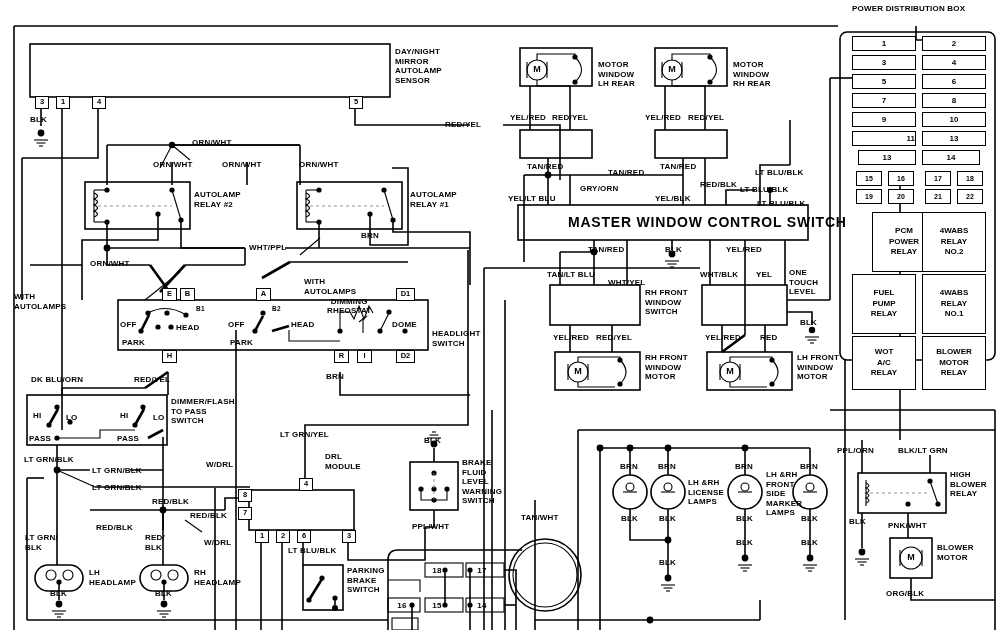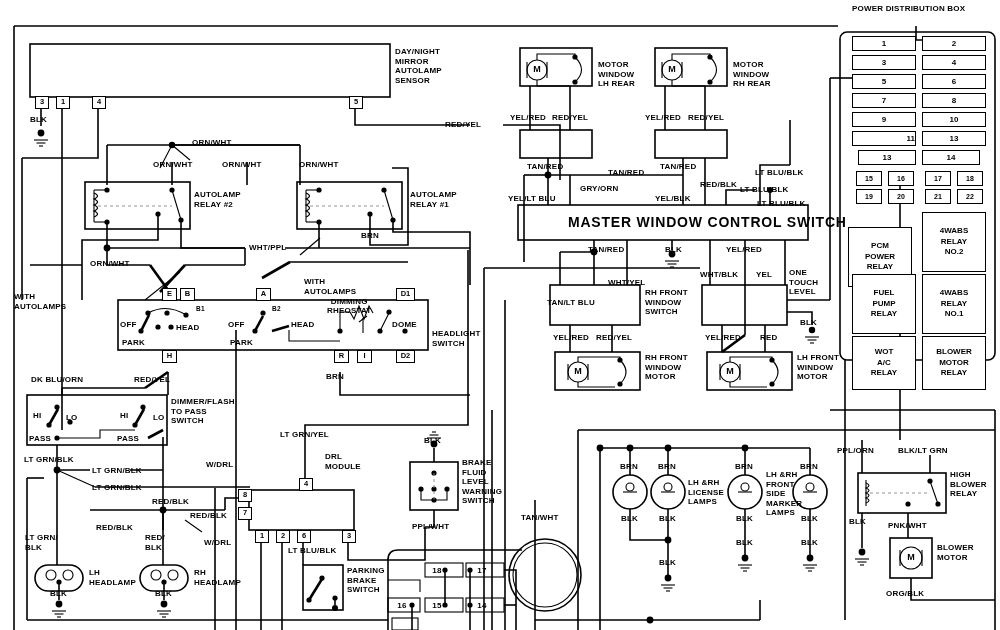--- a/index.html
+++ b/index.html
@@ -596,21 +596,21 @@
 <div class="lbl" style="left:700px;top:180px;">RED/BLK</div>
 <div class="lbl" style="left:755px;top:168px;">LT BLU/BLK</div>
 <div class="lbl" style="left:740px;top:185px;">LT BLU/BLK</div>
 <div class="lbl" style="left:757px;top:199px;">LT BLU/BLK</div>
 
 <div class="lbl" style="left:568px;top:218px;font-size:14px;letter-spacing:0.8px;">MASTER WINDOW CONTROL SWITCH</div>
 
 <div class="lbl" style="left:588px;top:245px;">TAN/RED</div>
 <div class="lbl" style="left:665px;top:245px;">BLK</div>
 <div class="lbl" style="left:726px;top:245px;">YEL/RED</div>
-<div class="lbl" style="left:547px;top:270px;margin-top:28px;">TAN/LT BLU</div>
+<div class="lbl" style="left:547px;top:270px;">TAN/LT BLU</div>
 <div class="lbl" style="left:608px;top:278px;">WHT/YEL</div>
 <div class="lbl" style="left:700px;top:270px;">WHT/BLK</div>
 <div class="lbl" style="left:756px;top:270px;">YEL</div>
 <div class="lbl" style="left:789px;top:268px;white-space:pre-line;">ONE
 TOUCH
 LEVEL</div>
 <div class="lbl" style="left:645px;top:288px;white-space:pre-line;">RH FRONT
 WINDOW
 SWITCH</div>
 <div class="lbl" style="left:800px;top:318px;">BLK</div>
@@ -680,21 +680,21 @@
 
 <div class="fuse" style="left:856px;top:171px;width:24px;height:13px;line-height:13px;font-size:7px;">15</div>
 <div class="fuse" style="left:888px;top:171px;width:24px;height:13px;line-height:13px;font-size:7px;">16</div>
 <div class="fuse" style="left:925px;top:171px;width:24px;height:13px;line-height:13px;font-size:7px;">17</div>
 <div class="fuse" style="left:957px;top:171px;width:24px;height:13px;line-height:13px;font-size:7px;">18</div>
 <div class="fuse" style="left:856px;top:189px;width:24px;height:13px;line-height:13px;font-size:7px;">19</div>
 <div class="fuse" style="left:888px;top:189px;width:24px;height:13px;line-height:13px;font-size:7px;">20</div>
 <div class="fuse" style="left:925px;top:189px;width:24px;height:13px;line-height:13px;font-size:7px;">21</div>
 <div class="fuse" style="left:957px;top:189px;width:24px;height:13px;line-height:13px;font-size:7px;">22</div>
 
-<div class="relaybox" style="left:848px;top:212px;width:62px;height:58px;white-space:pre-line;margin-top:15px;">PCM
+<div class="relaybox" style="left:872px;top:212px;width:62px;height:58px;white-space:pre-line;">PCM
 POWER
 RELAY</div>
 <div class="relaybox" style="left:922px;top:212px;width:62px;height:58px;white-space:pre-line;">4WABS
 RELAY
 NO.2</div>
 <div class="relaybox" style="left:852px;top:274px;width:62px;height:58px;white-space:pre-line;">FUEL
 PUMP
 RELAY</div>
 <div class="relaybox" style="left:922px;top:274px;width:62px;height:58px;white-space:pre-line;">4WABS
 RELAY

